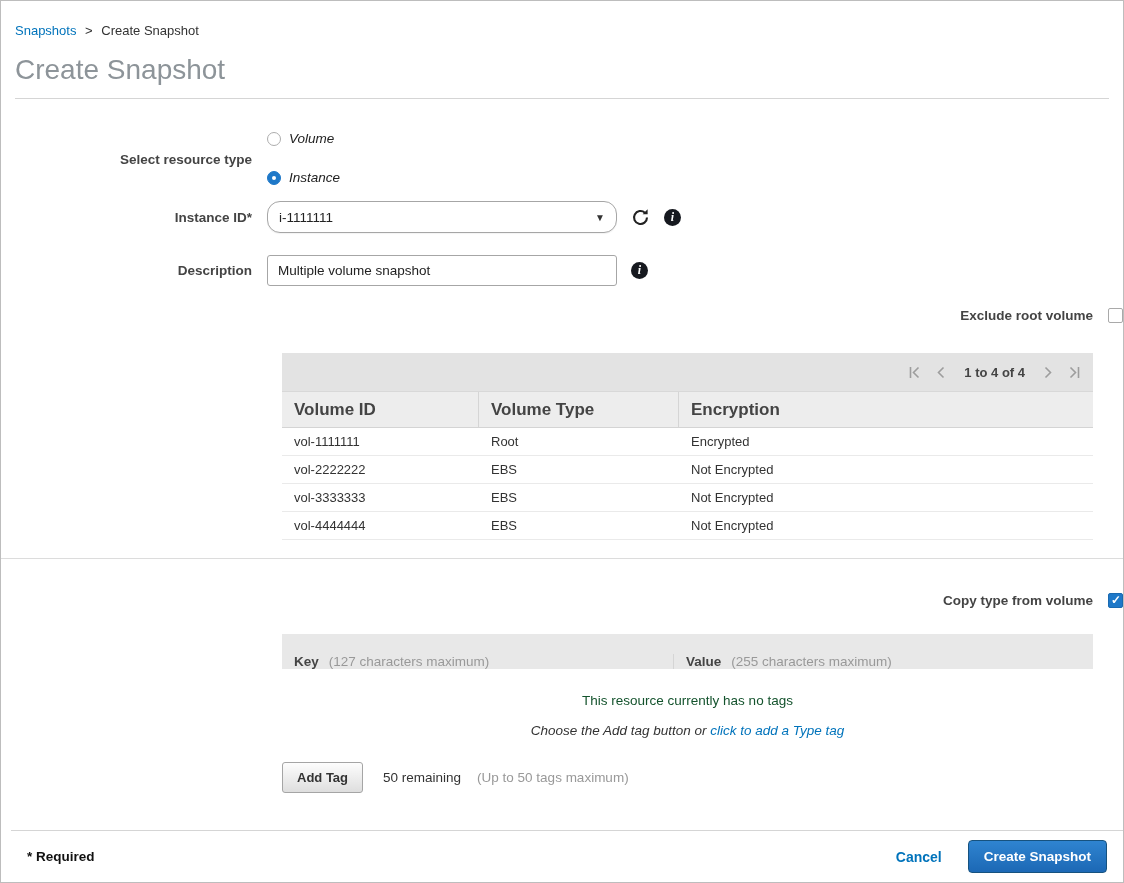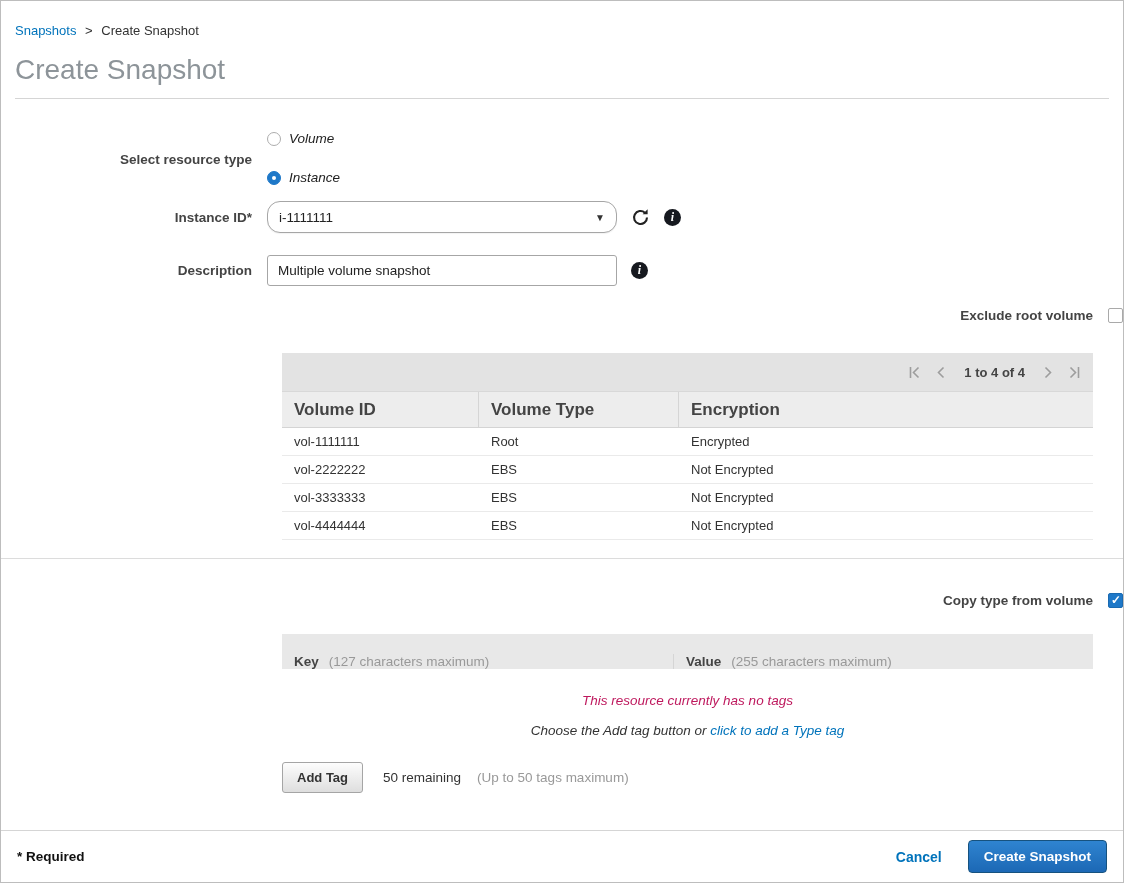--- a/index.html
+++ b/index.html
@@ -150,43 +150,43 @@
     font-size: 13.5px; align-items: flex-end;
   }
   .tags-header .th-cell { display: flex; align-items: center; padding-left: 12px; }
   .th-key { width: 392px; flex: 0 0 auto; border-right: 1px solid #d5d5d5; }
   .th-value { flex: 1; }
   .th-spacer { width: 24px; flex: 0 0 auto; border-left: 1px solid #d5d5d5; }
   .th-label { font-weight: bold; color: #444; }
   .th-hint { color: #999; margin-left: 10px; }
 
   .tags-empty {
-    text-align: center; font-style: italic; font-size: 13.5px;
-    color: #be185d; margin-top: 24px;
+    text-align: center; font-size: 13.5px;
+    color: #14532d; margin-top: 24px;
   }
   .tags-hint-line {
     text-align: center; font-style: italic; font-size: 13.5px;
     color: #333; margin-top: 15px;
   }
   .tags-hint-line .tag-link { color: #0073bb; cursor: pointer; }
 
   .addtag-row { display: flex; align-items: center; margin: 24px 30px 0 281px; }
   .btn-secondary {
     background: linear-gradient(#fdfdfd, #dedede);
     border: 1px solid #a5a5a5; border-radius: 3px;
     font-weight: bold; font-size: 13px; color: #333;
     padding: 7px 14px; cursor: pointer;
     font-family: "Liberation Sans", sans-serif;
   }
   .remaining-text { font-size: 13.5px; color: #333; margin-left: 20px; }
   .max-hint { font-size: 13.5px; color: #999; margin-left: 16px; }
 
   
   .footer {
-    position: absolute; bottom: 0; left: 0; right: 0;
+    position: absolute; bottom: 0; left: 10px; right: 0;
     height: 52px;
     border-top: 1px solid #d5d5d5;
     background: #fff;
     display: flex; align-items: center; justify-content: space-between;
     padding: 0 16px;
   }
   .required-note { font-weight: bold; font-size: 13.5px; color: #111; }
   .footer-actions { display: flex; align-items: center; }
   .cancel-link { color: #0073bb; font-weight: bold; font-size: 14px; cursor: pointer; margin-right: 26px; }
   .btn-primary {

